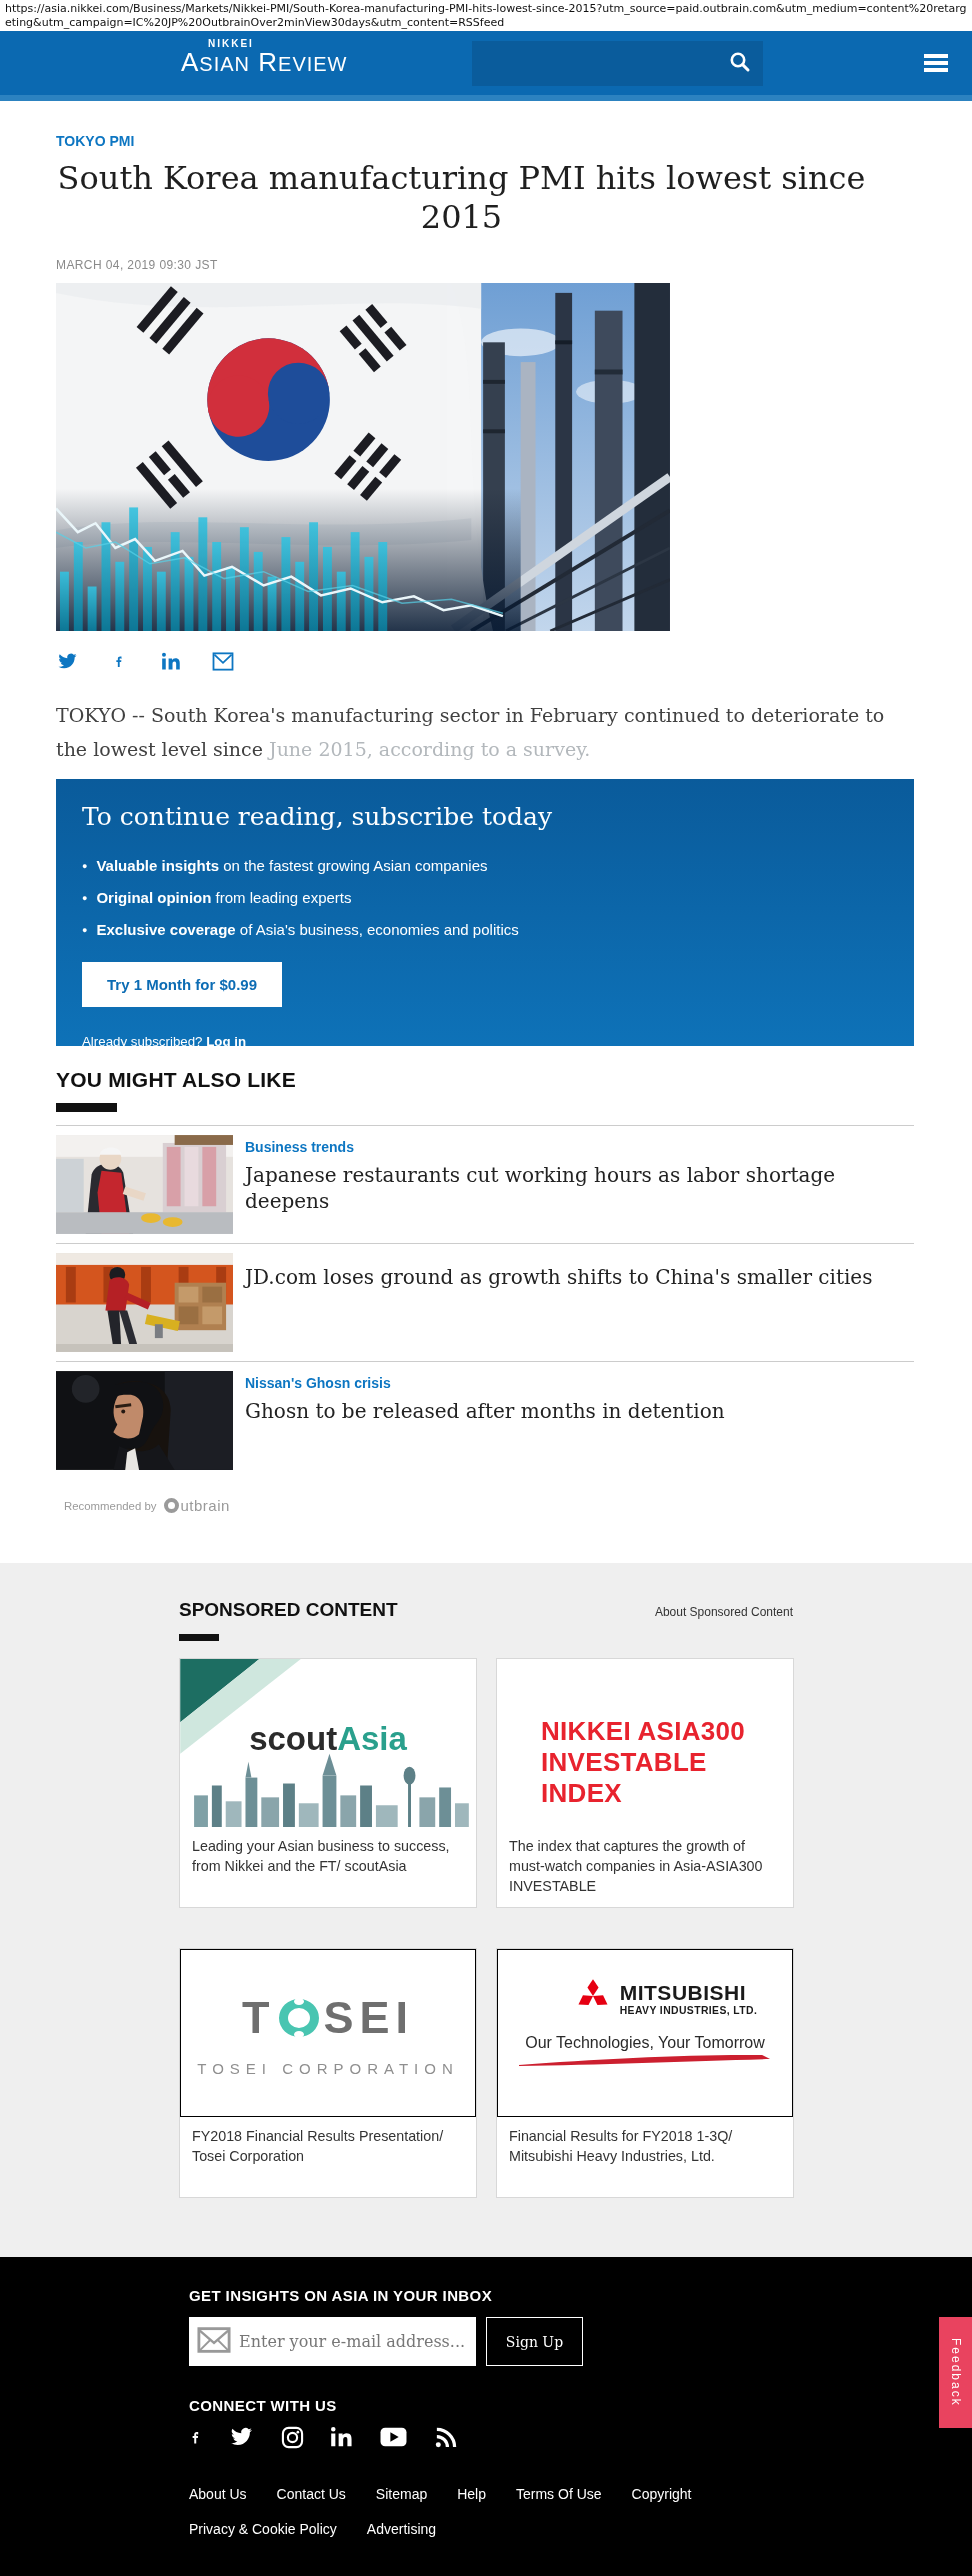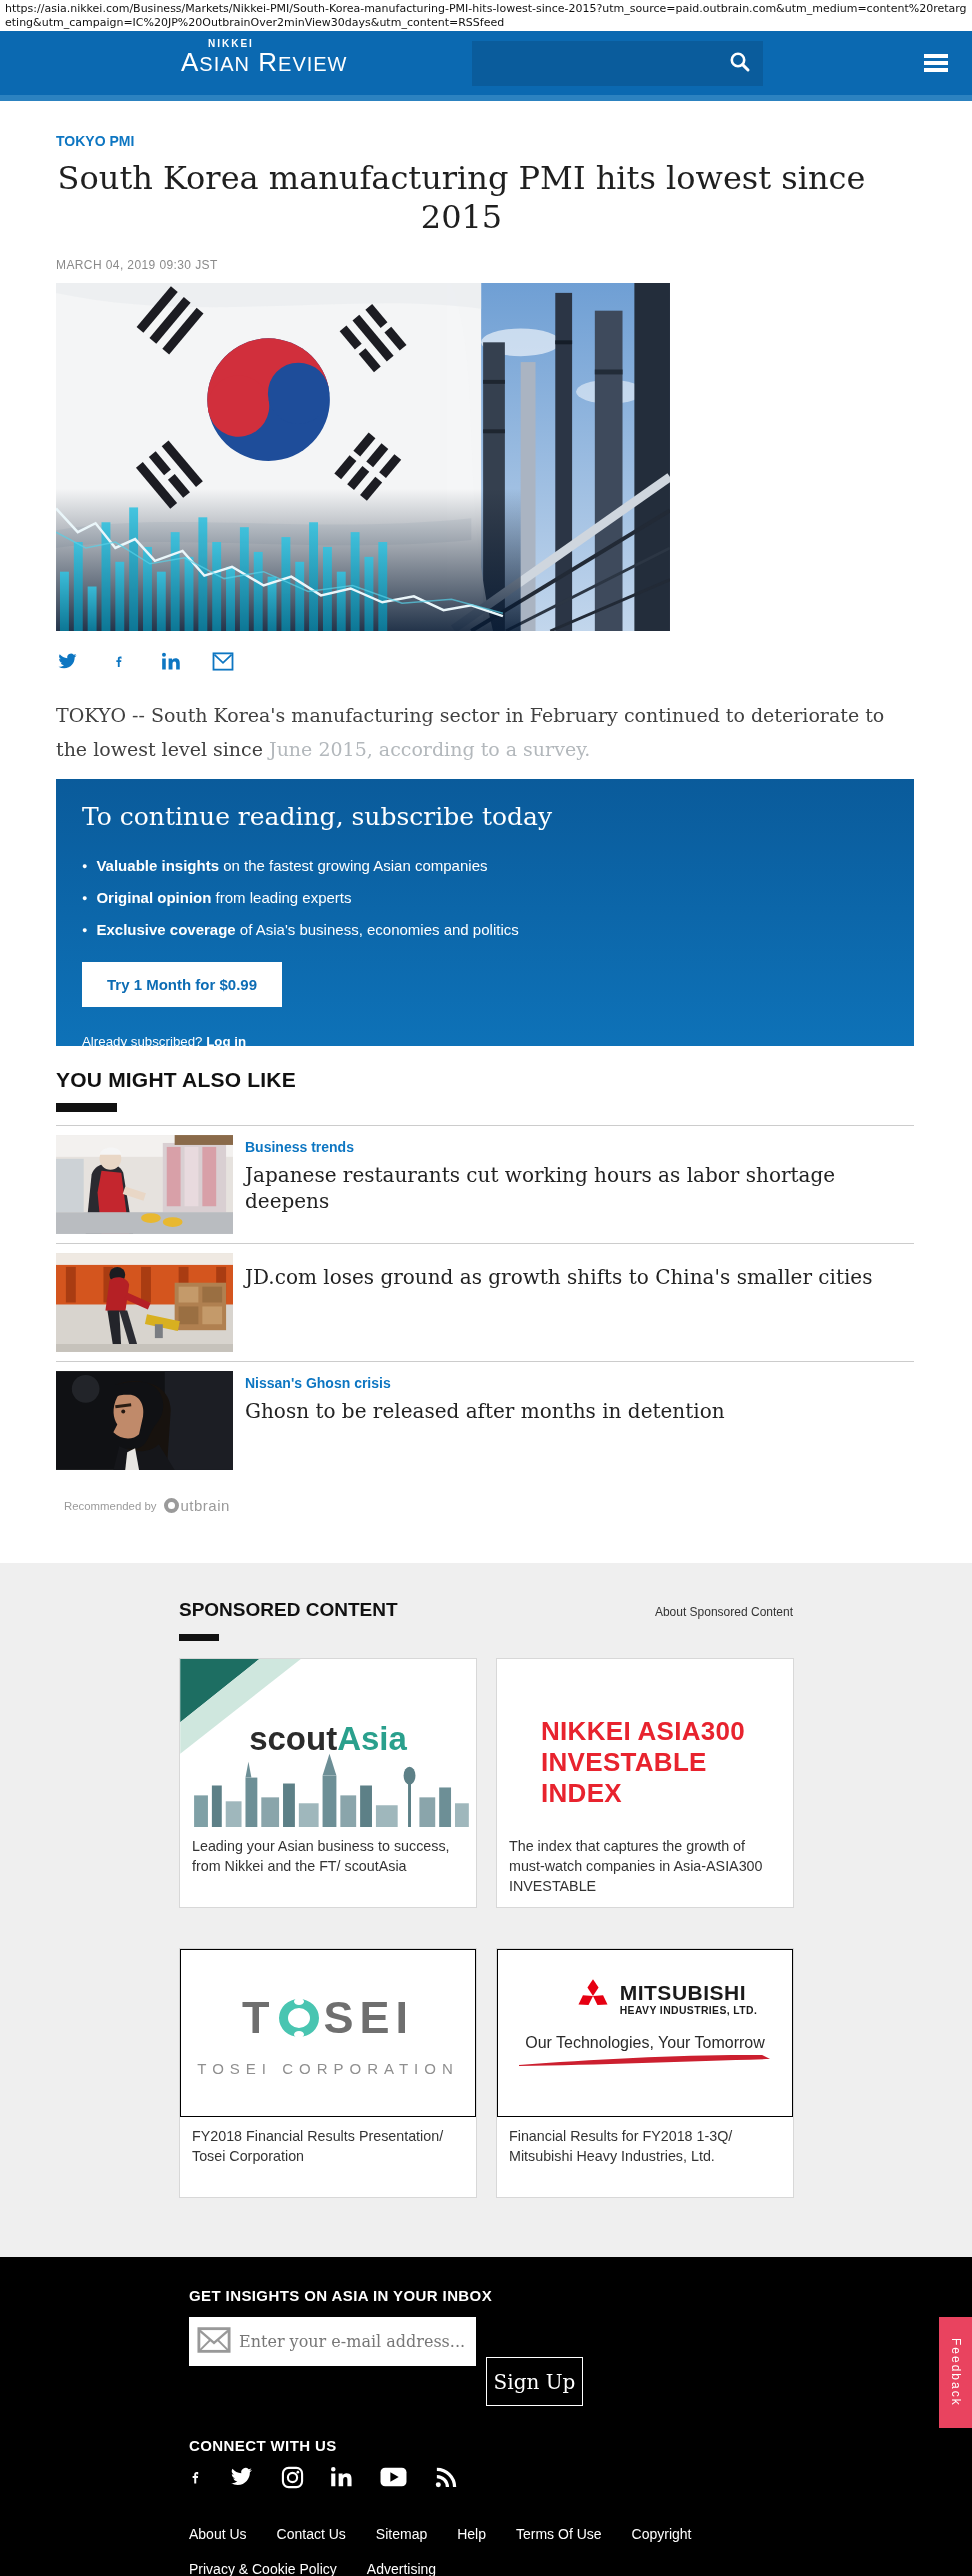--- a/index.html
+++ b/index.html
@@ -88,21 +88,21 @@
   .mhi-name .l2 { font-size:10.4px; font-weight:800; color:#1a1a1a; letter-spacing:0.4px; }
   .mhi-tag { margin-top:16px; font-size:16px; color:#2a2a2a; }
 
   
   .footer { margin-top:0; background:#000; height:376px; padding:30px 0 0 189px; color:#fff; }
   .footer h5 { font-size:15px; font-weight:bold; letter-spacing:0.4px; }
   .nl-row { margin-top:13px; display:flex; gap:10px; }
   .email-box { width:287px; height:49px; background:#fff; display:flex; align-items:center; padding-left:8px; }
   .email-box input { border:none; outline:none; flex:1; font-family:"DejaVu Serif", serif; font-size:16px; color:#333; padding-left:8px; width:99px; }
   .email-box input::placeholder { color:#777; }
-  .signup-btn { width:97px; height:49px; background:transparent; border:1px solid #fff; color:#fff; font-family:"DejaVu Serif", serif; font-size:20px; cursor:pointer;margin-top:40px; }
+  .signup-btn { width:97px; height:49px; background:transparent; border:1px solid #fff; color:#fff; font-family:"DejaVu Serif", serif; font-size:14px; cursor:pointer; }
   .connect { margin-top:31px; }
   .soc-row { margin-top:12px; display:flex; align-items:center; gap:27px; }
   .soc-row .sbtn { background:none; border:none; cursor:pointer; padding:0; height:24px; }
   .flinks { margin-top:36px; display:flex; gap:30px; }
   .flinks a { color:#fff; font-size:14px; text-decoration:none; cursor:pointer; }
   .flinks.row2 { margin-top:19px; }
   .copyright { margin-top:40px; font-size:13px; color:#909090; }
   .feedback { position:absolute; right:0; top:2317px; width:33px; height:111px; background:#e9435f; border:none; color:#fff; writing-mode:vertical-rl; text-orientation:mixed; letter-spacing:2px; font-size:12px; display:flex; align-items:center; justify-content:center; cursor:pointer; }
 </style>
 </head>

